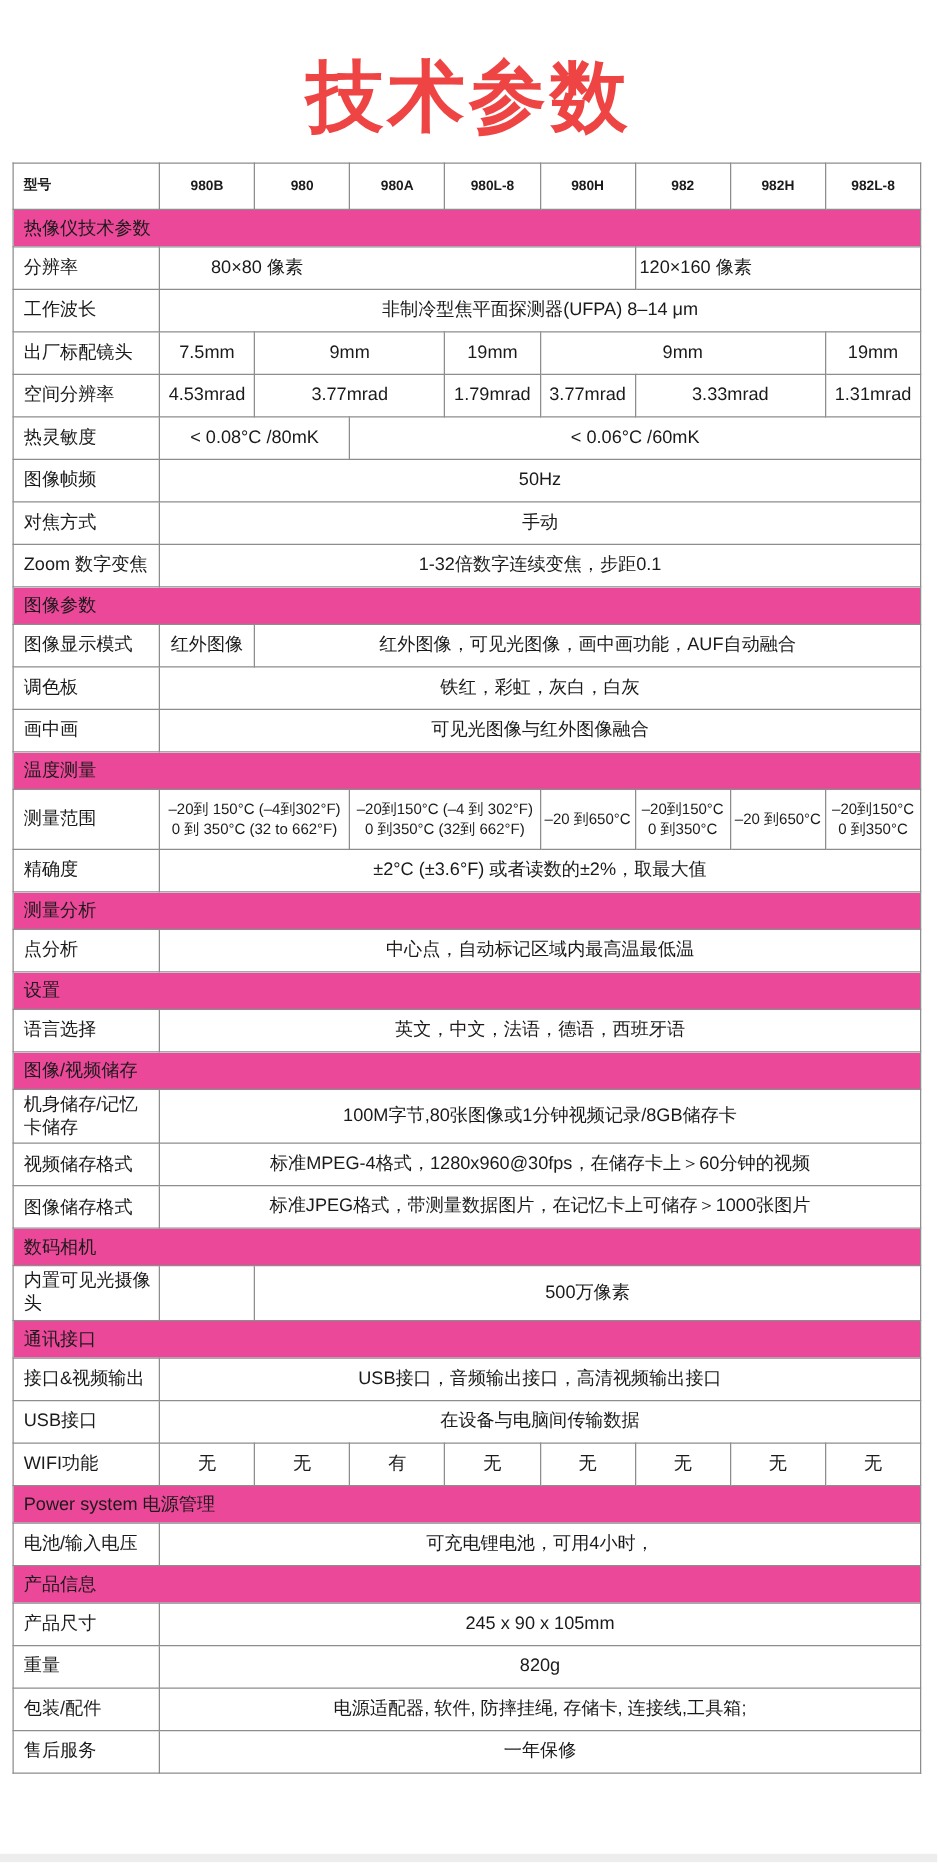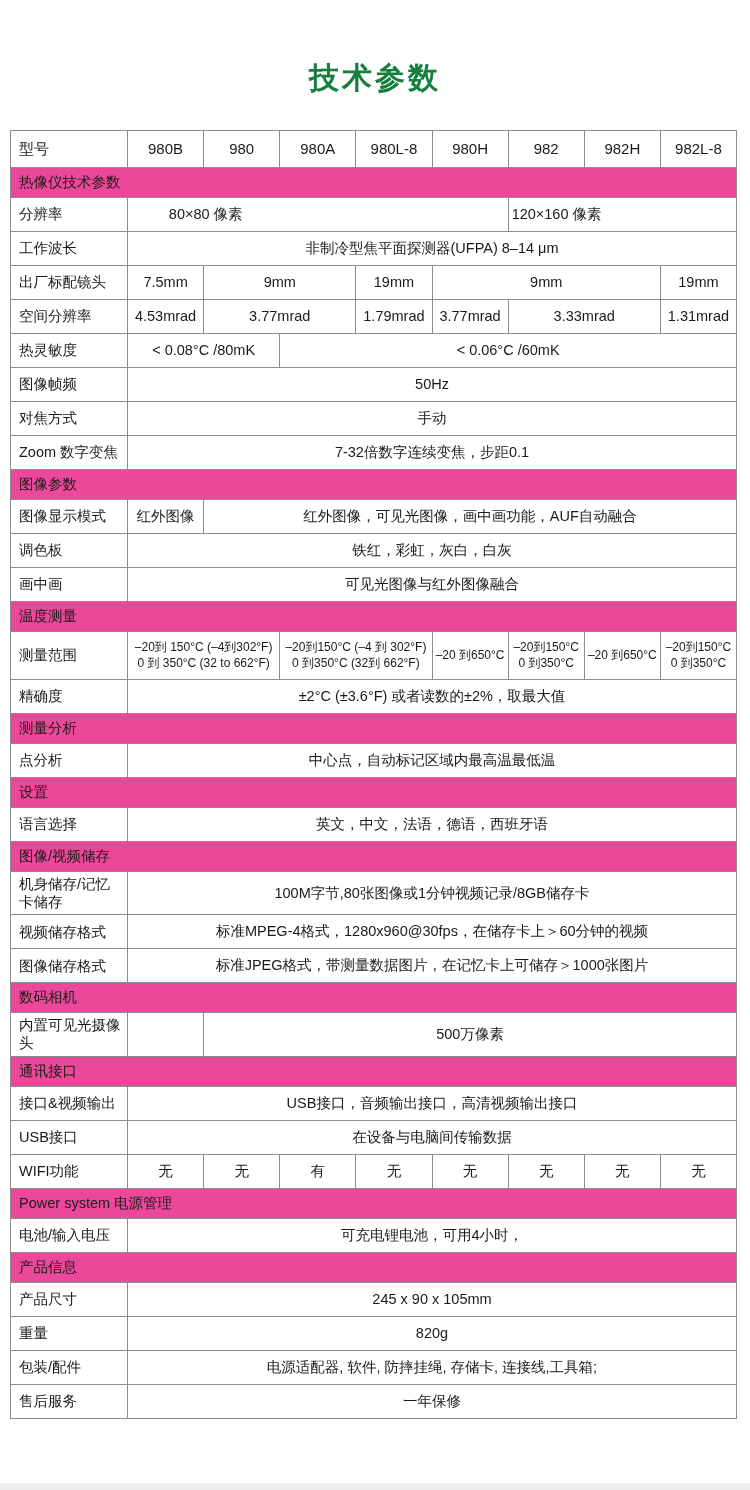--- a/index.html
+++ b/index.html
@@ -14,39 +14,39 @@
     width:750px;
     height:1490px;
     background:#ffffff;
     overflow:hidden;
   }
   .title {
     padding-top:48px;
     height:60px;
     line-height:60px;
     text-align:center;
-    font-size:30px;
+    font-size:62px;
     font-weight:700;
     letter-spacing:3px;
-    color:#15803d;
+    color:#ef4444;
   }
   table.spec {
     border-collapse:collapse;
     table-layout:fixed;
     width:727px;
     margin:22px 0 0 10px;
   }
   table.spec td {
     border:1px solid #8d8d8d;
     overflow:hidden;
   }
   tr.header-row { height:37px; }
   tr.header-row td {
-    font-weight:400;
-    font-size:15px;
+    font-weight:700;
+    font-size:11px;
   }
   .label-cell {
     text-align:left;
     padding:3px 5px 3px 8px;
     font-size:14.5px;
     line-height:1.25;
   }
   .model-cell, .value-cell {
     text-align:center;
     padding:3px 3px;
@@ -153,21 +153,21 @@
         <tr class="data-row">
           <td class="label-cell">图像帧频</td>
           <td colspan="8" class="value-cell">50Hz</td>
         </tr>
         <tr class="data-row">
           <td class="label-cell">对焦方式</td>
           <td colspan="8" class="value-cell">手动</td>
         </tr>
         <tr class="data-row">
           <td class="label-cell">Zoom 数字变焦</td>
-          <td colspan="8" class="value-cell">7-32倍数字连续变焦，步距0.1</td>
+          <td colspan="8" class="value-cell">1-32倍数字连续变焦，步距0.1</td>
         </tr>
         <tr class="section-row">
           <td colspan="9" class="section-cell">图像参数</td>
         </tr>
         <tr class="data-row">
           <td class="label-cell">图像显示模式</td>
           <td colspan="1" class="value-cell">红外图像</td>
           <td colspan="7" class="value-cell">红外图像，可见光图像，画中画功能，AUF自动融合</td>
         </tr>
         <tr class="data-row">

